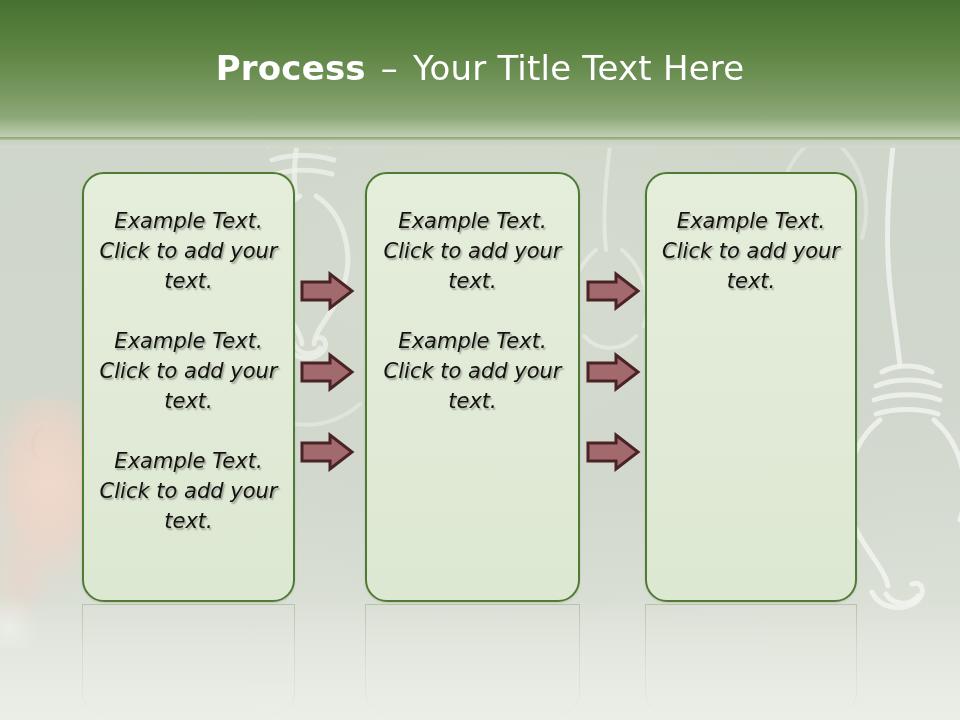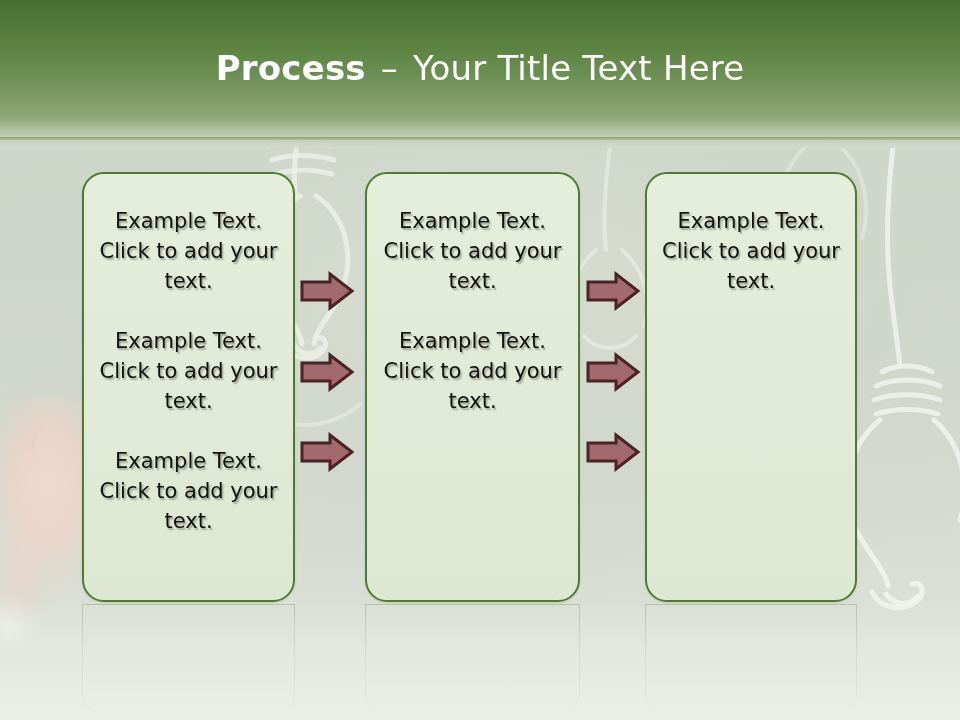--- a/index.html
+++ b/index.html
@@ -101,20 +101,21 @@
     background: linear-gradient(180deg, #e4eeda 0%, #e1ebd7 45%, #dde8d3 100%);
     box-shadow: 0 1px 2px rgba(60,80,45,0.18);
   }
   .box-text {
     position: absolute;
     left: 12px;
     right: 12px;
     top: 32px;
     text-align: center;
     color: #14120f;
+    font-style: italic;
     font-size: 21px;
     line-height: 30px;
     text-shadow: 1.5px 1.5px 1.5px rgba(120,125,115,0.65);
   }
   .para { margin: 0 0 30px 0; }
   .para:last-child { margin-bottom: 0; }
 
   
   .refl {
     position: absolute;

